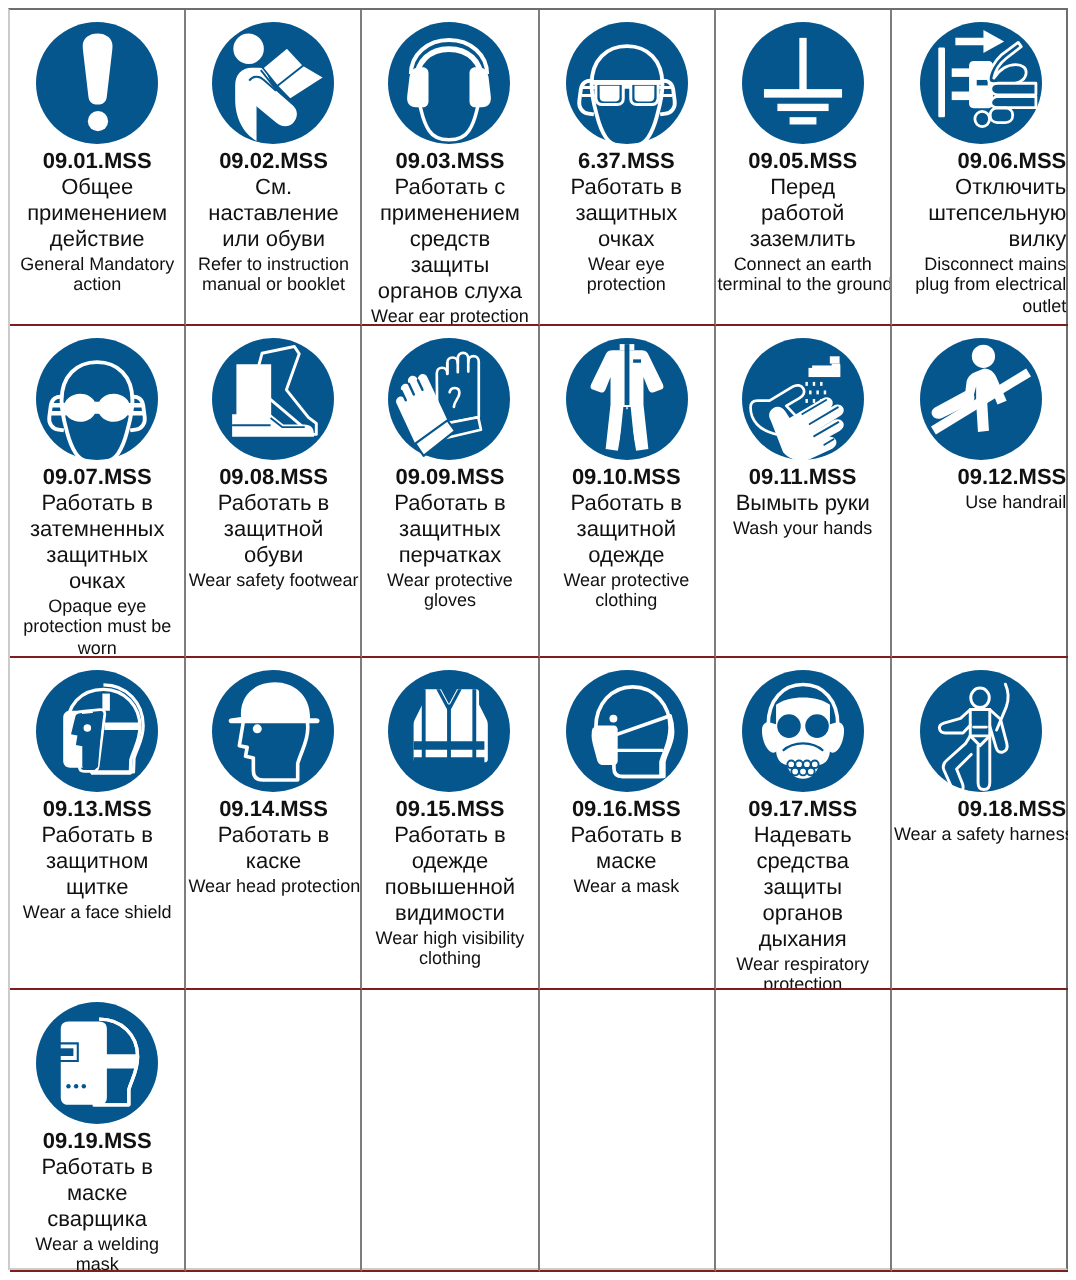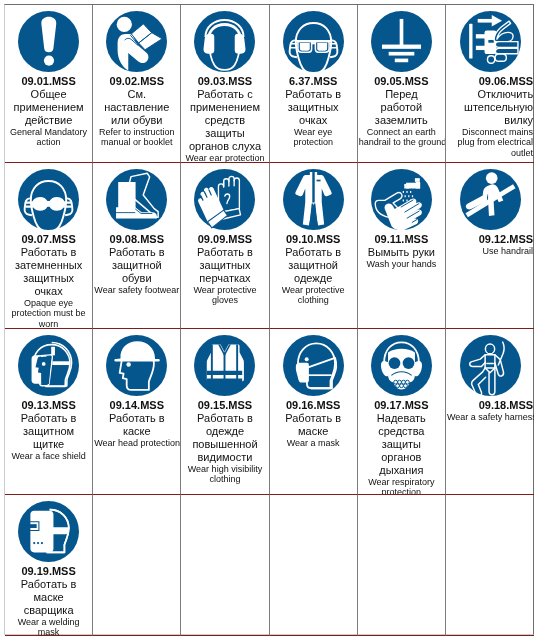--- a/index.html
+++ b/index.html
@@ -123,21 +123,21 @@
 <rect x="39" y="78" width="22" height="6" fill="#fff"></rect>
       </svg>
       <div class="code">09.05.MSS</div>
       <div class="ru">
         <div class="ln">Перед</div>
         <div class="ln">работой</div>
         <div class="ln">заземлить</div>
       </div>
       <div class="en">
         <div class="ln">Connect an earth</div>
-        <div class="ln">handrail to the ground</div>
+        <div class="ln">terminal to the ground</div>
       </div>
     </div>
 <div class="cell">
       <svg class="icon" viewBox="0 0 100 100">
         <circle cx="50" cy="50" r="50" fill="#06568e"></circle>
         <rect x="15" y="21" width="5.5" height="57" rx="1" fill="#fff"></rect>
 <path fill="#fff" d="M29 13h27v6H29z"></path>
 <path fill="#fff" d="M52 6.5 L69 16 L52 25.5 Z"></path>
 <rect x="26" y="38" width="21" height="7" fill="#fff"></rect>
 <rect x="26" y="57" width="21" height="7" fill="#fff"></rect>

